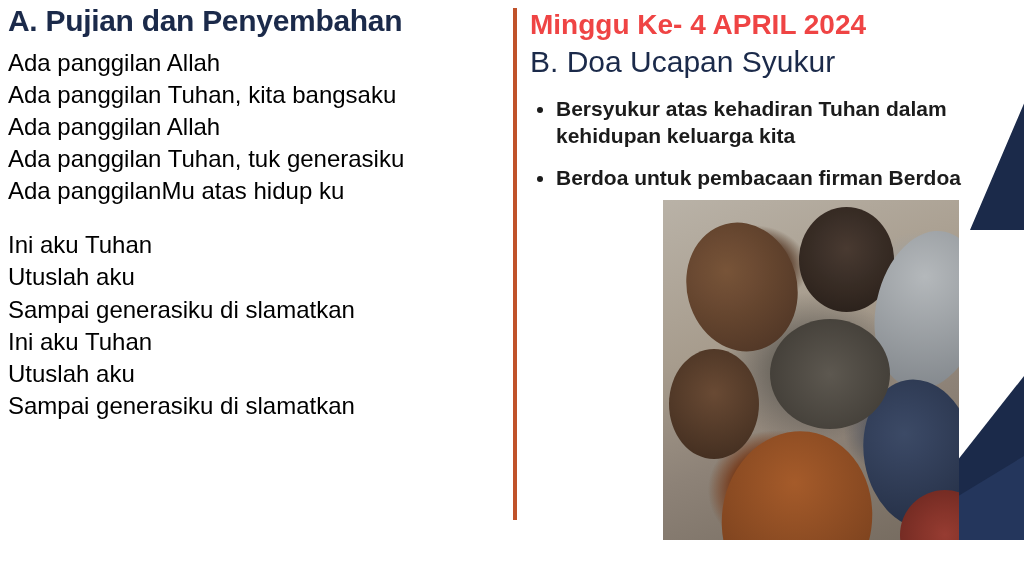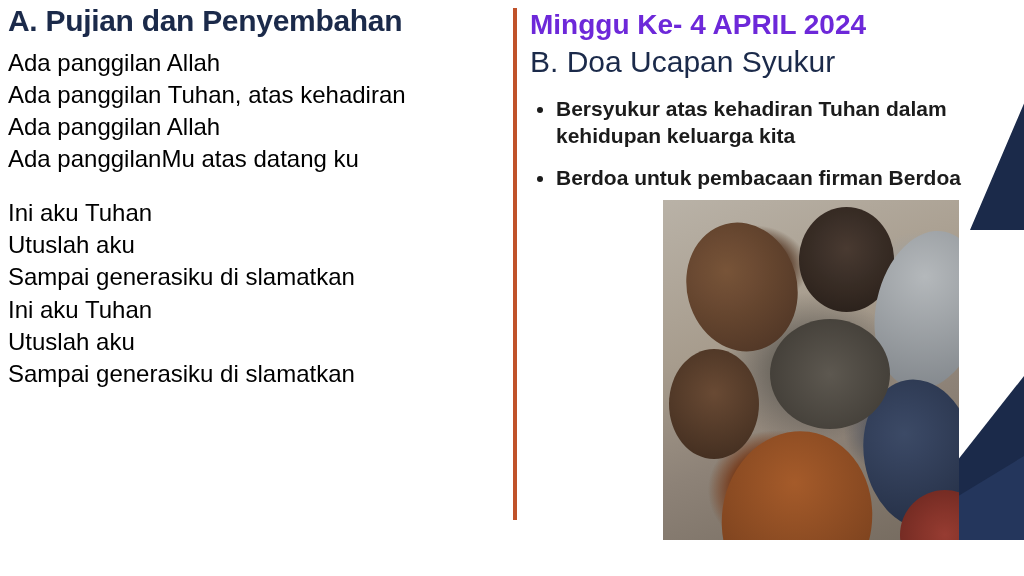--- a/index.html
+++ b/index.html
@@ -94,21 +94,21 @@
   .right-col {
     position: absolute;
     left: 530px;
     top: 8px;
     width: 470px;
     z-index: 4;
   }
   .date-line {
     font-size: 28px;
     font-weight: bold;
-    color: #6d28d9;
+    color: #ef4444;
     margin: 0 0 2px 0;
     line-height: 1.2;
   }
   .right-title {
     font-size: 30px;
     font-weight: normal;
     color: #1b2a4a;
     margin: 0 0 6px 0;
     line-height: 1.2;
   }
@@ -173,23 +173,24 @@
   <div class="corner-bottom"></div>
   <div class="corner-bottom-2"></div>
 
   <div class="divider"></div>
 
   <div class="left-col">
     <h1 class="left-title">A. Pujian dan Penyembahan</h1>
 
     <div>
       <div class="lyric-line">Ada panggilan Allah</div>
-      <div class="lyric-line">Ada panggilan Tuhan, atas kehadiran</div>
+      <div class="lyric-line">Ada panggilan Tuhan, kita bangsaku</div>
       <div class="lyric-line">Ada panggilan Allah</div>
-      <div class="lyric-line">Ada panggilanMu atas datang ku</div>
+      <div class="lyric-line">Ada panggilan Tuhan, tuk generasiku</div>
+      <div class="lyric-line">Ada panggilanMu atas hidup ku</div>
     </div>
 
     <div class="lyric-gap"></div>
 
     <div>
       <div class="lyric-line">Ini aku Tuhan</div>
       <div class="lyric-line">Utuslah aku</div>
       <div class="lyric-line">Sampai generasiku di slamatkan</div>
       <div class="lyric-line">Ini aku Tuhan</div>
       <div class="lyric-line">Utuslah aku</div>

